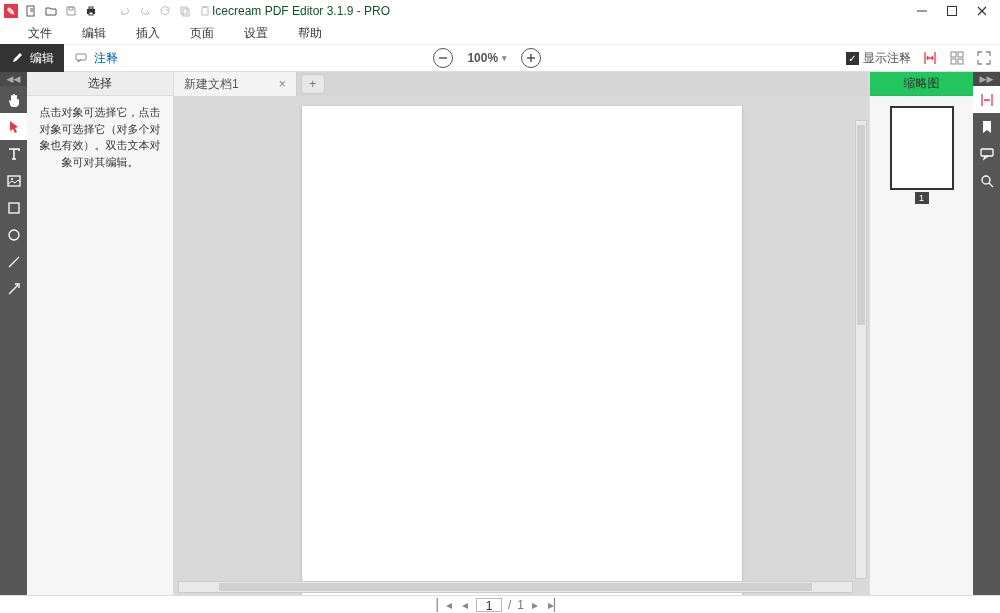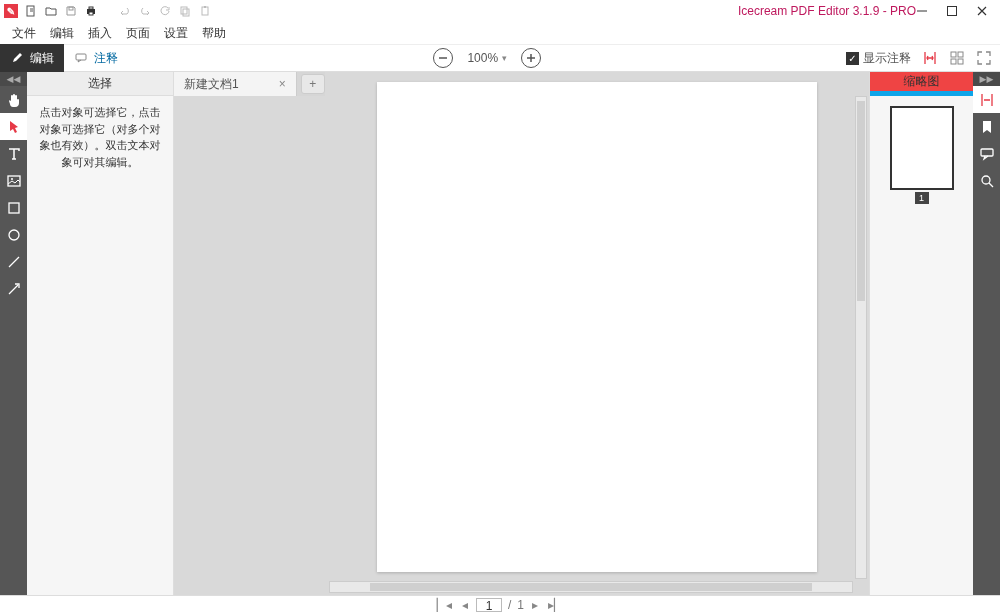--- a/index.html
+++ b/index.html
@@ -1,57 +1,57 @@
 <!DOCTYPE html>
 <html><head>
 <meta charset="utf-8">
 <style>
 * { margin: 0; padding: 0; box-sizing: border-box; font-family: "Microsoft YaHei", "Segoe UI", sans-serif; font-size: 12px; }
 html, body { width: 1000px; height: 613px; overflow: hidden; background: #fff; }
 .titlebar { height: 22px; display: flex; align-items: center; padding: 0 4px; background: #fff; }
 .titlebar .tb-left { display: flex; align-items: center; gap: 6px; }
 .titlebar .logo { width: 14px; height: 14px; background: #e63946; display:flex; align-items:center; justify-content:center; color:#fff; font-weight:bold; font-size:10px; }
 .titlebar .qbtn { width: 14px; height: 14px; color:#444; display:flex; align-items:center; justify-content:center; }
-.titlebar .title { flex:1; text-align:right; color:#be185d; font-size:12px; }
+.titlebar .title { flex:1; text-align:left; color:#14532d; font-size:12px; }
 .titlebar .winctl { display:flex; gap:18px; padding-right:8px; color:#333; }
 .menubar { height: 22px; display:flex; align-items:center; gap:2px; padding: 0 6px; color:#333; background:#fff; }
-.menubar .mitem { padding: 2px 6px; cursor:default; }
+.menubar .mitem { padding: 2px 6px; cursor:default;margin-left:16px; }
 .toolbar2 { height: 28px; display:flex; align-items:center; background:#fff; border-top:1px solid #eee; border-bottom:1px solid #ddd; }
 .toolbar2 .modebtn { height:28px; display:flex; align-items:center; gap:6px; padding:0 10px; color:#0369a1; }
 .toolbar2 .modebtn.active { background:#333; color:#fff; }
 .toolbar2 .modebtn .ic { width:14px; height:14px; display:flex; align-items:center; justify-content:center; }
 .toolbar2 .spacer { flex:1; }
 .toolbar2 .zoomwrap { display:flex; align-items:center; gap:10px; }
 .toolbar2 .zbtn { width:20px; height:20px; border-radius:50%; border:1.5px solid #555; display:flex; align-items:center; justify-content:center; color:#555; font-size:14px; }
-.toolbar2 .zoomsel { display:flex; align-items:center; gap:4px; color:#555; padding:0 4px; }
+.toolbar2 .zoomsel { display:flex; align-items:center; gap:4px; color:#555; padding:0 4px;font-weight:bold; }
 .toolbar2 .rightctl { display:flex; align-items:center; gap:10px; padding-right:8px; color:#555; }
 .toolbar2 .chk { width:13px; height:13px; background:#333; color:#fff; display:flex; align-items:center; justify-content:center; font-size:10px; }
 .toolbar2 .ricon { width:17px; height:17px; display:flex; align-items:center; justify-content:center; }
 .ricon.red { color:#e63946; }
 .body { display:flex; height: calc(613px - 22px - 22px - 28px - 18px); }
 .leftrail { width:27px; background:#565656; display:flex; flex-direction:column; align-items:center; }
 .leftrail .collapse { height:14px; width:100%; background:#4a4a4a; color:#aaa; display:flex; align-items:center; justify-content:center; font-size:9px; }
 .leftrail .tool { width:27px; height:27px; display:flex; align-items:center; justify-content:center; color:#fff; }
 .leftrail .tool.sel { background:#fff; color:#e63946; }
 .leftpanel { width:147px; background:#f6f6f6; border-right:1px solid #ddd; display:flex; flex-direction:column; }
 .leftpanel .hdr { height:24px; display:flex; align-items:center; justify-content:center; color:#333; background:#ededed; border-bottom:1px solid #ddd; font-size:12px; }
 .leftpanel .desc { padding:8px 8px; color:#333; font-size:11px; text-align:center; line-height:1.5; }
-.center { flex:1; display:flex; flex-direction:row; background:#d9d9d9; }
+.center { flex:1; display:flex; flex-direction:column; background:#d9d9d9; }
 .tabstrip { height:24px; background:#d6d6d6; display:flex; align-items:center; }
 .tab { height:24px; background:#f4f4f4; display:flex; align-items:center; padding:0 10px; gap:40px; border-right:1px solid #ccc; color:#555; }
 .tab .tclose { color:#888; }
 .newtab { width:24px; height:20px; margin-left:4px; background:#e8e8e8; border:1px solid #ccc; border-radius:3px; display:flex; align-items:center; justify-content:center; color:#777; }
 .canvas-scroll { flex:1; position:relative; background:#d9d9d9; overflow:hidden; }
 .page { position:absolute; left:50%; top:10px; transform:translateX(-50%); width:440px; height:490px; background:#fff; box-shadow:0 1px 3px rgba(0,0,0,0.2); }
 .hscroll { position:absolute; left:4px; right:16px; bottom:2px; height:12px; background:#e9e9e9; border:1px solid #ccc; }
 .hscroll .thumb { position:absolute; left:40px; right:40px; top:1px; bottom:1px; background:#cfcfcf; }
 .vscroll { position:absolute; top:24px; right:2px; bottom:16px; width:12px; background:#e9e9e9; border:1px solid #ccc; }
 .vscroll .thumb { position:absolute; top:4px; left:1px; right:1px; height:200px; background:#cfcfcf; }
 .rightpanel { width:104px; background:#f6f6f6; border-left:1px solid #ddd; display:flex; flex-direction:column; }
-.rightpanel .hdr { height:24px; display:flex; align-items:center; justify-content:center; color:#333; background:#ef4444; border-bottom:5px solid #0ea5e9; font-size:12px; }
+.rightpanel .hdr { height:24px; display:flex; align-items:center; justify-content:center; color:#333; background:#22c55e; border-bottom:1px solid #0ea5e9; font-size:12px; }
 .thumb-item { margin:10px auto 0; width:64px; }
 .thumb-box { width:64px; height:84px; background:#fff; border:2px solid #333; }
 .thumb-lbl { margin:2px auto 0; width:14px; height:12px; background:#444; color:#fff; display:flex; align-items:center; justify-content:center; font-size:9px; }
 .rightrail { width:27px; background:#565656; display:flex; flex-direction:column; align-items:center; }
 .rightrail .collapse { height:14px; width:100%; background:#4a4a4a; color:#aaa; display:flex; align-items:center; justify-content:center; font-size:9px; }
 .rightrail .rtool { width:27px; height:27px; display:flex; align-items:center; justify-content:center; color:#fff; }
 .rightrail .rtool.sel { background:#fff; color:#e63946; }
 .statusbar { height:18px; background:#fff; border-top:1px solid #ddd; display:flex; align-items:center; justify-content:center; gap:6px; color:#777; }
 .statusbar .pgin { width:26px; height:14px; border:1px solid #bbb; text-align:center; color:#333; }
 .navbtn { color:#888; padding:0 2px; }

